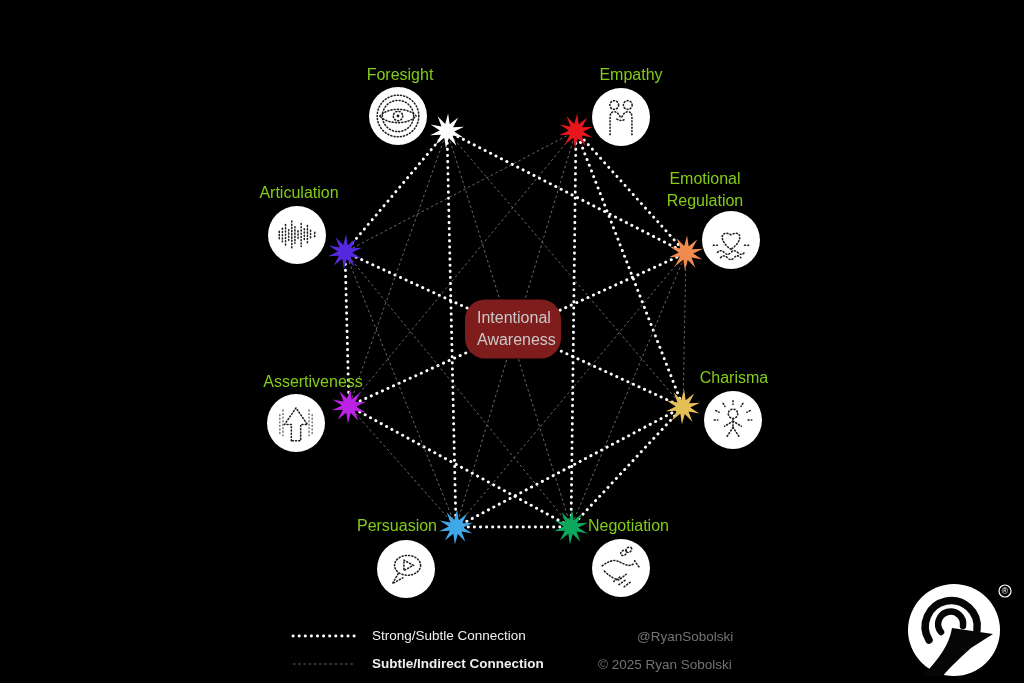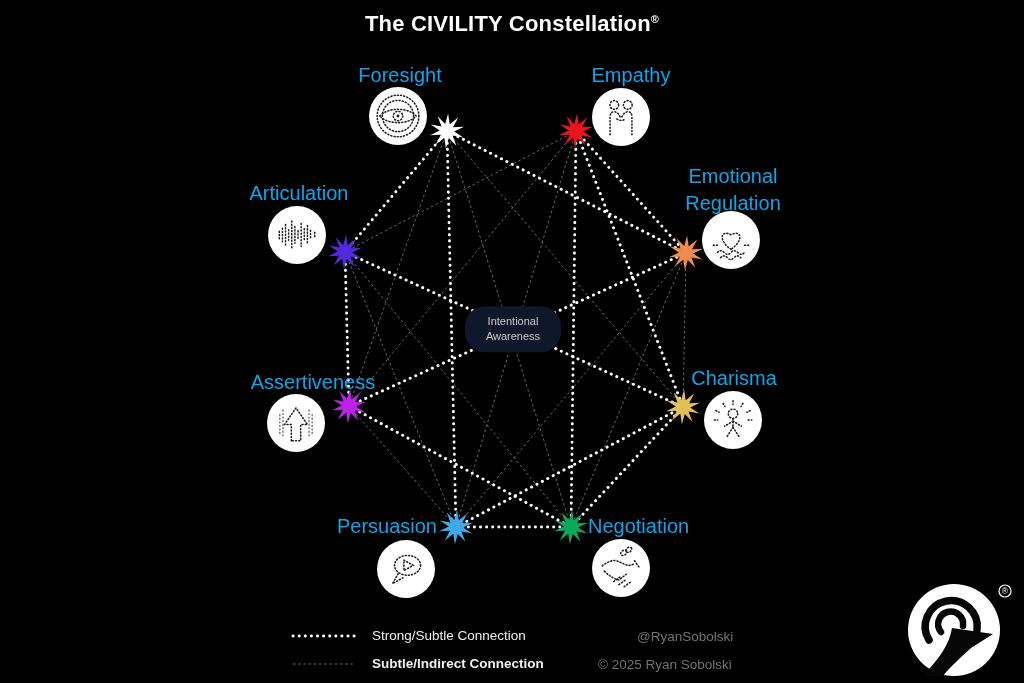--- a/index.html
+++ b/index.html
@@ -9,38 +9,37 @@
          color:#fff;font-size:22px;font-weight:bold;letter-spacing:.2px;}
   #page-title sup{font-size:11px;}
   #net{position:absolute;left:0;top:0;z-index:1;}
   .edge-strong{stroke:#ffffff;stroke-width:2.9;stroke-dasharray:.2 5.9;stroke-linecap:round;fill:none;}
   .edge-subtle{stroke:#8f8f8f;stroke-width:.8;stroke-dasharray:2.6 2.6;fill:none;opacity:.9;}
   .circle{position:absolute;width:58px;height:58px;border-radius:50%;background:#fff;
          transform:translate(-50%,-50%);z-index:3;display:flex;align-items:center;justify-content:center;}
   .circle svg{width:50px;height:50px;}
   .d{fill:none;stroke:#202020;stroke-width:1.5;stroke-dasharray:1 2.1;stroke-linecap:round;}
   .d2{fill:none;stroke:#5a5a5a;stroke-width:1.2;stroke-dasharray:1 2.4;stroke-linecap:round;}
-  .nlabel{position:absolute;color:#0ea5e9;font-size:20px;z-index:4;white-space:pre-line;
+  .nlabel{position:absolute;color:#84cc16;font-size:16px;z-index:4;white-space:pre-line;
          text-align:center;transform:translate(-50%,-50%);line-height:1.35;}
   .nlabel.right{transform:translate(-100%,-50%);text-align:right;}
   .nlabel.left{transform:translate(0,-50%);text-align:left;}
   #center-pill{position:absolute;left:513px;top:329px;transform:translate(-50%,-50%);z-index:2;
-         background:#0f172a;border-radius:20px;padding:8px 12px;width:72px;text-align:center;
-         color:#c9c9c9;font-size:11px;line-height:1.35;}
+         background:#7f1d1d;border-radius:20px;padding:8px 12px;width:72px;text-align:center;
+         color:#c9c9c9;font-size:16px;line-height:1.35;}
   .legend-row{position:absolute;display:flex;align-items:center;color:#efefef;font-size:13.5px;z-index:4;}
   .legend-row svg{margin-right:14px;}
   .credit{position:absolute;color:#737373;font-size:13.5px;z-index:4;}
   #brand-logo{position:absolute;left:905px;top:578px;z-index:4;}
 </style>
 </head>
 <body>
 
 <div id="stage">
 
-  <div id="page-title"><span>The CIVILITY Constellation</span><sup>®</sup></div>
 
   <svg id="net" width="1024" height="683">
       <line x1="447" y1="131" x2="345" y2="252" class="edge-strong"></line>
       <line x1="447" y1="131" x2="686" y2="253" class="edge-strong"></line>
       <line x1="447" y1="131" x2="456" y2="527" class="edge-strong"></line>
       <line x1="576" y1="131" x2="571" y2="527" class="edge-strong"></line>
       <line x1="576" y1="131" x2="683" y2="407" class="edge-strong"></line>
       <line x1="576" y1="131" x2="686" y2="253" class="edge-strong"></line>
       <line x1="345" y1="252" x2="349" y2="406" class="edge-strong"></line>
       <line x1="345" y1="252" x2="683" y2="407" class="edge-strong"></line>
@@ -103,21 +102,21 @@
       </div>
       <div class="nlabel center" style="left: 299px; top: 193px;">Articulation</div>
       <div class="circle" style="left: 731px; top: 240px;">
         <svg viewBox="0 0 48 48">
           <path class="d" d="M24,33 C12,25 13.5,13.5 24,19 C34.5,13.5 36,25 24,33 Z"></path>
           <path class="d" d="M7,29 h4 M37,29 h4"></path>
           <path class="d" d="M11,36 q3,-3.5 6.5,0 q3,3.5 6.5,0 q3,-3.5 6.5,0 q3,3.5 6.5,0"></path>
           <path class="d" d="M14,41 q3,-3.5 6.5,0 q3,3.5 6.5,0 q3,-3.5 6.5,0"></path>
         </svg>
       </div>
-      <div class="nlabel center" style="left: 733px; top: 190px;">Emotional
+      <div class="nlabel center" style="left: 705px; top: 190px;">Emotional
 Regulation</div>
       <div class="circle" style="left: 296px; top: 423px;">
         <svg viewBox="0 0 48 48">
           <path class="d" d="M19.5,41 V25.5 H13 L24,9.5 L35,25.5 H28.5 V41 Z"></path>
           <path class="d2" d="M8.5,16 v19 M11.5,11.5 v27 M36.5,11.5 v27 M39.5,16 v19"></path>
         </svg>
       </div>
       <div class="nlabel center" style="left: 297px; top: 382px; margin-left: 16px;">Assertiveness</div>
       <div class="circle" style="left: 733px; top: 420px;">
         <svg viewBox="0 0 48 48">

